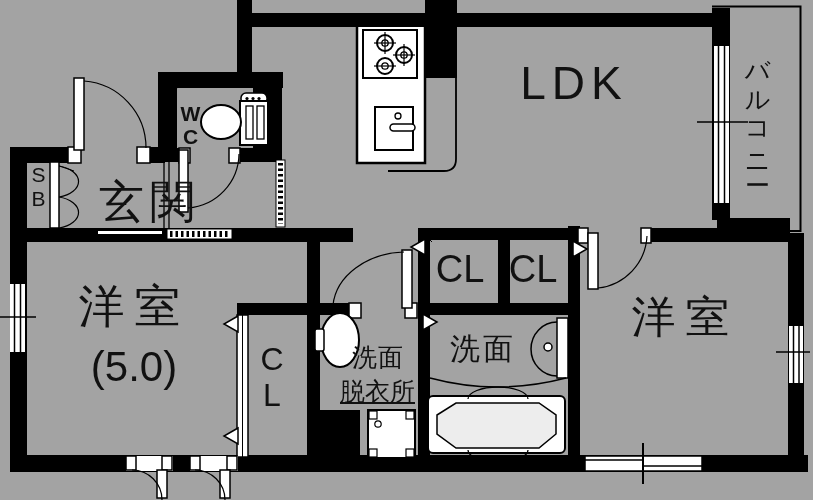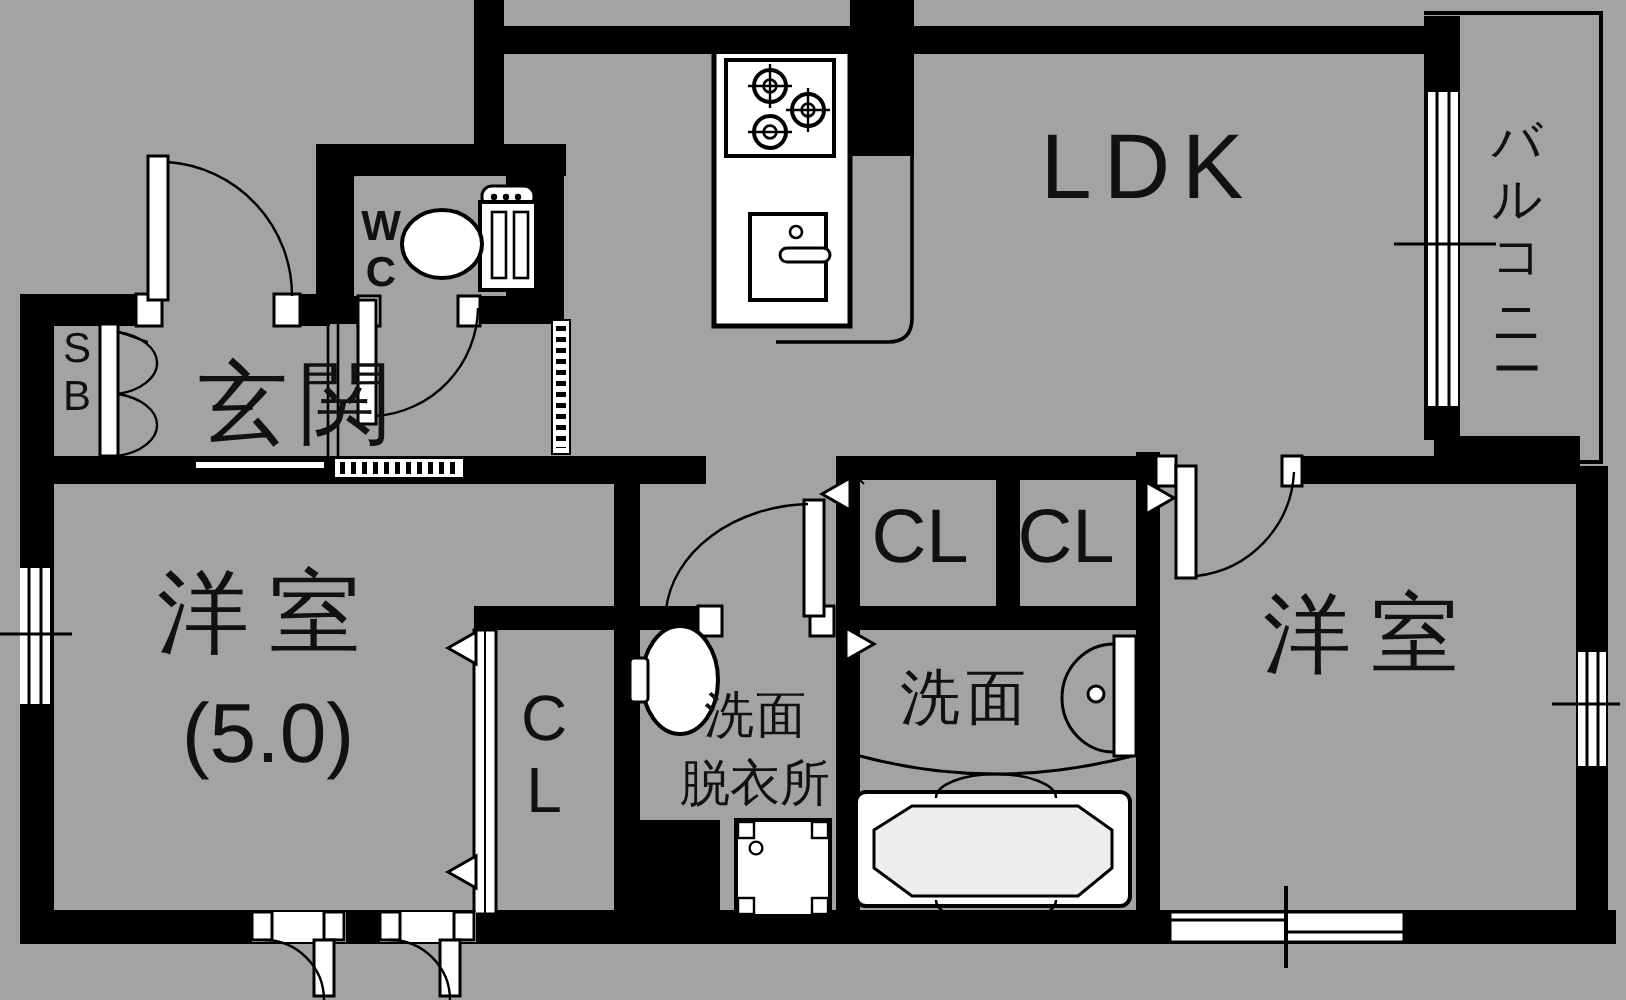--- a/index.html
+++ b/index.html
@@ -235,21 +235,21 @@
   <div class="lbl vert" style="left:26px;top:163px;font-size:21px;letter-spacing:1px;">SB</div>
 
   <div class="lbl" style="left:62px;top:172px;font-size:45px;letter-spacing:6px;margin-left:37px;">玄関</div>
 
   <div class="lbl ctr" style="left:52px;top:276px;width:165px;font-size:46px;letter-spacing:10px;">洋室</div>
   <div class="lbl ctr" style="left:48px;top:343px;width:172px;font-size:42px;">(5.0)</div>
 
   <div class="lbl vert" style="left:253px;top:341px;font-size:32px;">CL</div>
 
   <div class="lbl" style="left:352px;top:341px;font-size:25px;letter-spacing:1px;">洗面</div>
-  <div class="lbl" style="left:340px;top:375px;font-size:25px;">脱衣所</div>
+  <div class="lbl" style="left:340px;top:375px;font-size:25px;text-decoration:underline;">脱衣所</div>
 
   <div class="lbl ctr" style="left:430px;top:248px;width:60px;font-size:38px;">CL</div>
   <div class="lbl ctr" style="left:503px;top:248px;width:60px;font-size:38px;">CL</div>
 
   <div class="lbl ctr" style="left:437px;top:329px;width:92px;font-size:30px;letter-spacing:3px;">洗面</div>
 
   <div class="lbl ctr" style="left:603px;top:288px;width:165px;font-size:44px;letter-spacing:10px;">洋室</div>
 
 </div>
 

